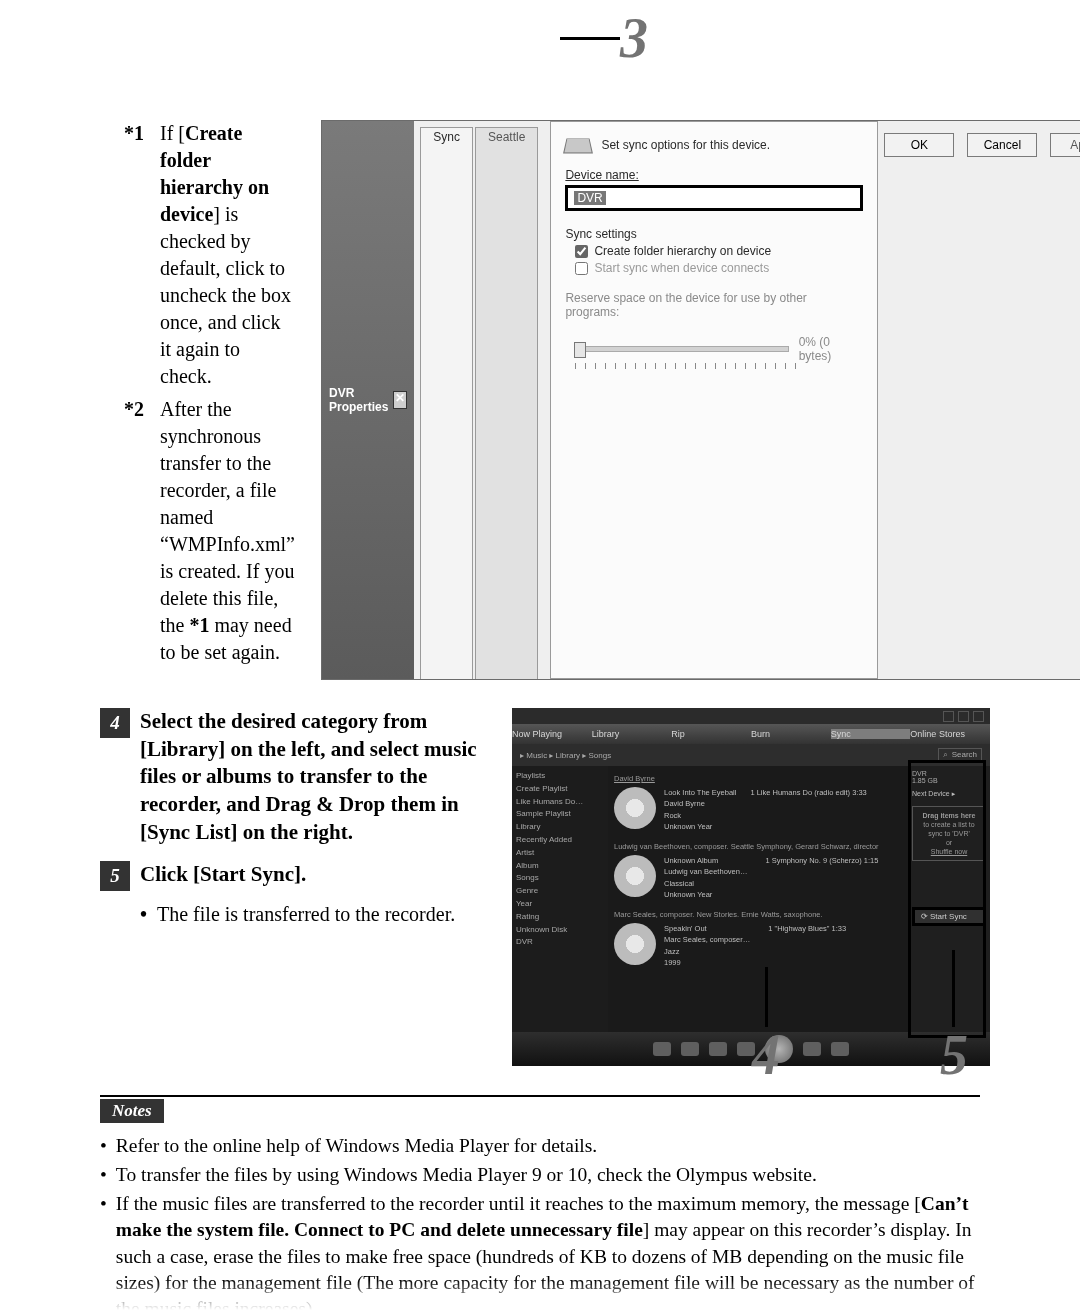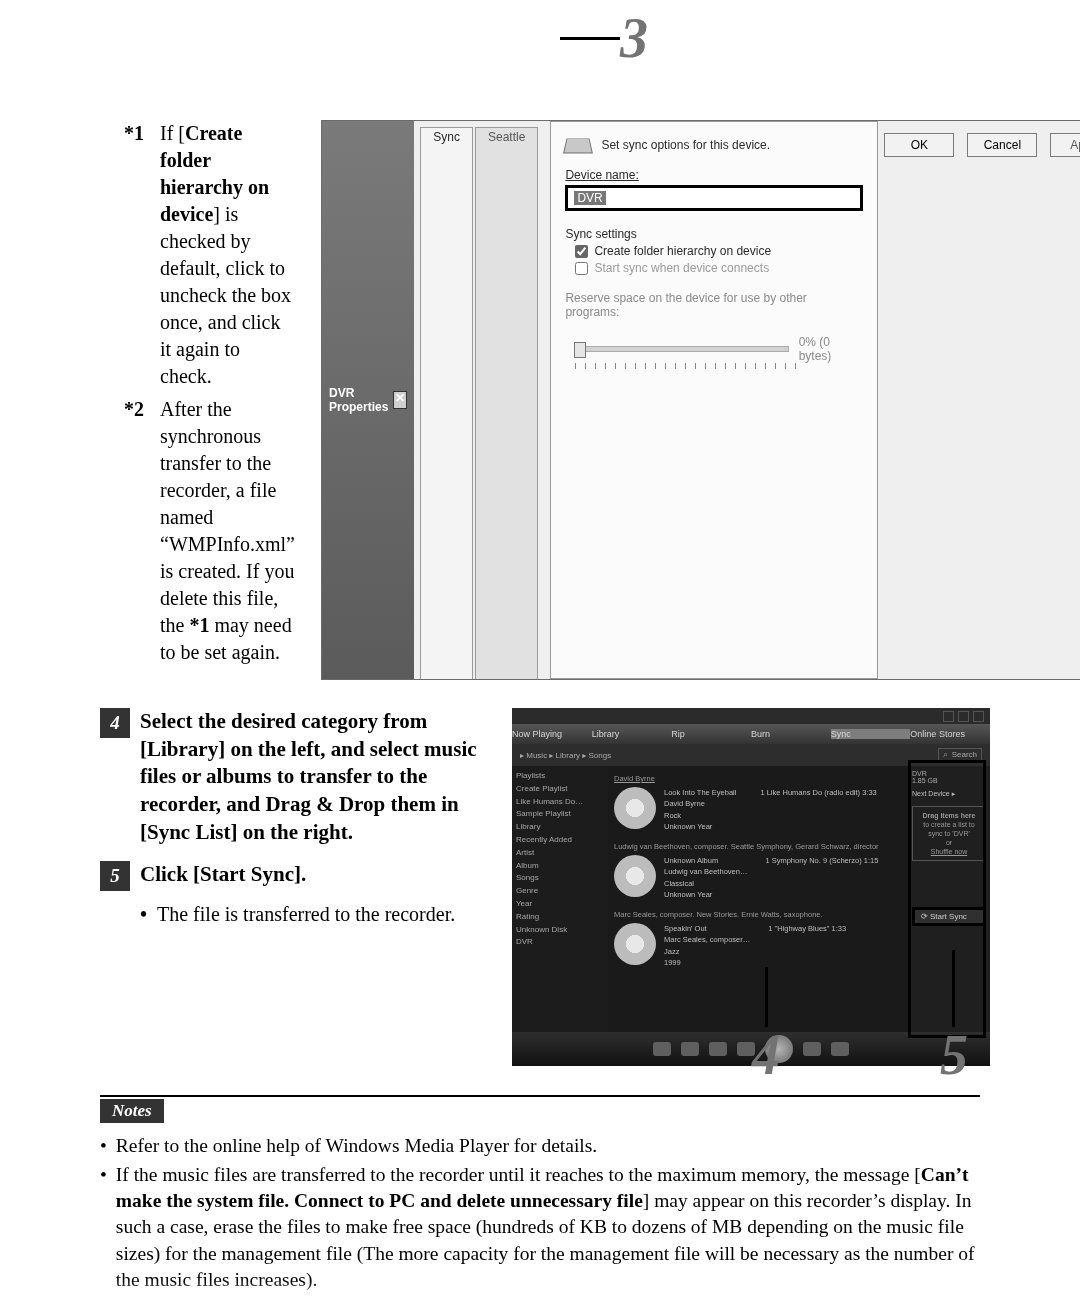--- a/index.html
+++ b/index.html
@@ -220,21 +220,21 @@
         <div class="wmp-center">
           <div class="sect" style="text-decoration:underline">David Byrne</div>
           <div class="alb">
             <div class="cd"></div>
             <div class="meta">
               <div>Look Into The Eyeball</div>
               <div>David Byrne</div>
               <div>Rock</div>
               <div>Unknown Year</div>
             </div>
-            <div class="meta" style="margin-left:16px">1   Like Humans Do (radio edit)   3:33</div>
+            <div class="meta" style="margin-left:6px">1   Like Humans Do (radio edit)   3:33</div>
           </div>
           <div class="sect">Ludwig van Beethoven, composer. Seattle Symphony, Gerard Schwarz, director</div>
           <div class="alb">
             <div class="cd"></div>
             <div class="meta">
               <div>Unknown Album</div>
               <div>Ludwig van Beethoven…</div>
               <div>Classical</div>
               <div>Unknown Year</div>
             </div>
@@ -284,18 +284,21 @@
   <div class="big-num n5">5</div>
 
   <div class="notes-wrap">
     <div class="notes-hr"></div>
     <span class="notes-tag">Notes</span>
     <div class="notes-list">
       <div class="nb">
           <span>Refer to the online help of Windows Media Player for details.</span>
         </div>
       <div class="nb">
+          <span>To transfer the files by using Windows Media Player 9 or 10, check the Olympus website.</span>
+        </div>
+      <div class="nb">
           <span class="cut"><span>If the music files are transferred to the recorder until it reaches to the maximum memory, the message [</span><b>Can’t make the system file. Connect to PC and delete unnecessary file</b><span>] may appear on this recorder’s display. In such a case, erase the files to make free space (hundreds of KB to dozens of MB depending on the music file sizes) for the management file (The more capacity for the management file will be necessary as the number of the music files increases).</span></span>
         </div>
     </div>
   </div>
   <div class="fade"></div>
 </div>
 
 </body></html>

